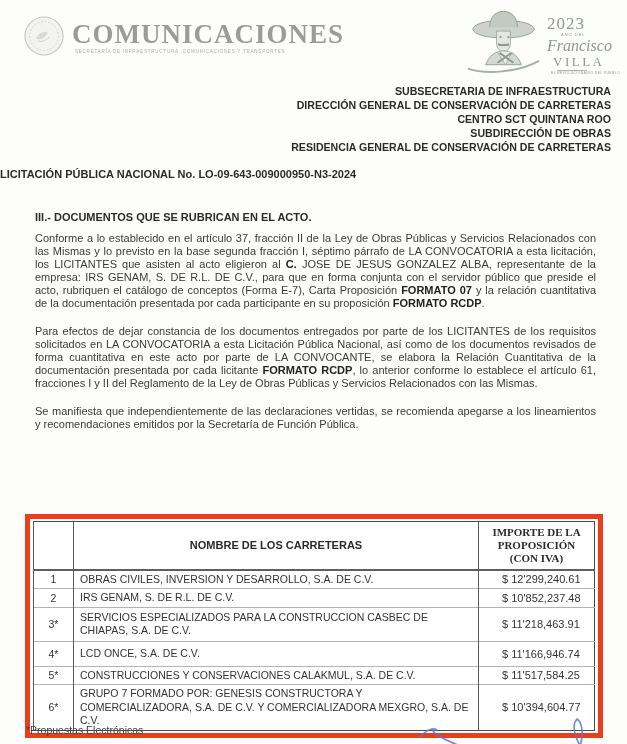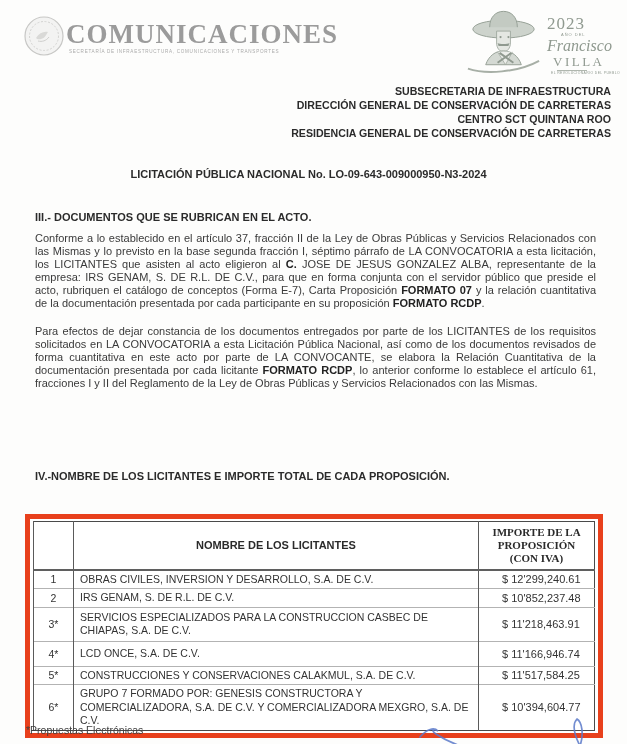--- a/index.html
+++ b/index.html
@@ -5,39 +5,39 @@
   :root{
     --annotation:#e8401c; --ink:#5b79c9; --brand-gray:#9b9b9b; --villa:#8f998f;
     --body-ink:#3a3a3a; --head-ink:#2b2b2b;
   }
   *{box-sizing:border-box;margin:0;padding:0;}
   html,body{background:#e9e9e9;}
   body{font-family:"Liberation Sans",sans-serif;}
   .page{position:relative;width:627px;height:744px;background:#fdfdfc;margin:0 auto;overflow:hidden;color:var(--body-ink);}
 
   
-  .logo-left{position:absolute;top:12px;left:22px;display:flex;align-items:center;}
+  .logo-left{position:absolute;top:12px;left:22px;display:flex;align-items:center;gap:6px;}
   .seal{flex:0 0 auto;}
   .brand-text{padding-top:2px;}
   .brand-title{font-family:"Liberation Serif",serif;font-weight:bold;font-size:27px;letter-spacing:1px;color:var(--brand-gray);line-height:28px;}
   .brand-sub{font-size:4.6px;letter-spacing:.72px;color:#ababab;margin:1px 0 0 3px;}
 
   .logo-right{position:absolute;top:5px;left:462px;width:158px;display:flex;align-items:flex-start;}
   .villa-text{color:var(--villa);margin-left:2px;margin-top:10px;line-height:1;}
   .villa-year{font-family:"Liberation Serif",serif;font-size:17px;letter-spacing:1px;}
   .villa-pre{font-size:4px;letter-spacing:1px;margin:1px 0 0 14px;}
   .villa-script{font-family:"Liberation Serif",serif;font-style:italic;font-size:16px;margin-top:1px;}
   .villa-caps{font-family:"Liberation Serif",serif;font-size:13px;letter-spacing:2.5px;margin:1px 0 0 6px;}
   .villa-rule{width:30px;border-top:1px solid var(--villa);margin:2px 0 1px 10px;opacity:.7;}
   .villa-tag{font-size:3.4px;letter-spacing:.4px;margin-left:4px;white-space:nowrap;}
 
   
   .dept-block{position:absolute;top:84px;right:16px;text-align:right;font-weight:bold;font-size:10.6px;line-height:14px;color:var(--head-ink);}
 
-  .doc-title{position:absolute;top:168px;left:0;right:10px;text-align:center;font-weight:bold;font-size:11px;color:var(--head-ink);}
+  .doc-title{position:absolute;top:168px;left:0;right:10px;text-align:left;font-weight:bold;font-size:11px;color:var(--head-ink);}
 
   
   .s3-heading{position:absolute;top:211px;left:35px;font-weight:bold;font-size:11px;color:var(--head-ink);}
   .paragraphs{position:absolute;top:232px;left:35px;width:561px;}
   .paragraphs p{font-size:11px;line-height:13px;text-align:justify;margin-bottom:15px;}
   .paragraphs p b{color:#222;}
   .s4-heading{position:absolute;top:470px;left:35px;font-weight:bold;font-size:11px;color:var(--head-ink);}
   .s4-intro{position:absolute;top:526px;left:35px;font-size:14px;}
 
   
@@ -101,40 +101,41 @@
       <div class="villa-caps">VILLA</div>
       <div class="villa-rule"></div>
       <div class="villa-tag">EL REVOLUCIONARIO DEL PUEBLO</div>
     </div>
   </div>
 
   <div class="dept-block">
       <div>SUBSECRETARIA DE INFRAESTRUCTURA</div>
       <div>DIRECCIÓN GENERAL DE CONSERVACIÓN DE CARRETERAS</div>
       <div>CENTRO SCT QUINTANA ROO</div>
+      <div>SUBDIRECCIÓN DE OBRAS</div>
       <div>RESIDENCIA GENERAL DE CONSERVACIÓN DE CARRETERAS</div>
     </div>
 
   <div class="doc-title">LICITACIÓN PÚBLICA NACIONAL No. LO-09-643-009000950-N3-2024</div>
 
   <div class="s3-heading">III.- DOCUMENTOS QUE SE RUBRICAN EN EL ACTO.</div>
   <div class="paragraphs">
       <p><span>Conforme a lo establecido en el artículo 37, fracción II de la Ley de Obras Públicas y Servicios Relacionados con las Mismas y lo previsto en la base segunda fracción I, séptimo párrafo de LA CONVOCATORIA a esta licitación, los LICITANTES que asisten al acto eligieron al </span><b>C.</b><span> JOSE DE JESUS GONZALEZ ALBA, representante de la empresa: IRS GENAM, S. DE R.L. DE C.V., para que en forma conjunta con el servidor público que preside el acto, rubriquen el catálogo de conceptos (Forma E-7), Carta Proposición </span><b>FORMATO 07</b><span> y la relación cuantitativa de la documentación presentada por cada participante en su proposición </span><b>FORMATO RCDP</b><span>.</span></p>
       <p><span>Para efectos de dejar constancia de los documentos entregados por parte de los LICITANTES de los requisitos solicitados en LA CONVOCATORIA a esta Licitación Pública Nacional, así como de los documentos revisados de forma cuantitativa en este acto por parte de LA CONVOCANTE, se elabora la Relación Cuantitativa de la documentación presentada por cada licitante </span><b>FORMATO RCDP</b><span>, lo anterior conforme lo establece el artículo 61, fracciones I y II del Reglamento de la Ley de Obras Públicas y Servicios Relacionados con las Mismas.</span></p>
+      <p><span>Se manifiesta que independientemente de las declaraciones vertidas, se recomienda apegarse a los lineamientos y recomendaciones emitidos por la Secretaría de Función Pública.</span></p>
     </div>
 
-  <div class="s4-heading">IV.-NOMBRE DE LOS LICITANTES E IMPORTE TOTAL DE CADA PROPOSICIÓN.</div>
   <div class="s4-intro">A continuación, se indica el nombre e importes de las proposiciones de los licitantes:</div>
 
   <div class="red-box">
     <table class="lic">
       <thead>
         <tr>
           <th class="h-num"></th>
-          <th>NOMBRE DE LOS LICITANTES</th>
+          <th>NOMBRE DE LOS CARRETERAS</th>
           <th class="h-amt">IMPORTE DE LA PROPOSICIÓN (CON IVA)</th>
         </tr>
       </thead>
       <tbody>
           <tr class="r-h1">
             <td class="num">1</td>
             <td class="name">OBRAS CIVILES, INVERSION Y DESARROLLO, S.A. DE C.V.</td>
             <td class="amount">$ 12'299,240.61</td>
           </tr>
           <tr class="r-h1">

